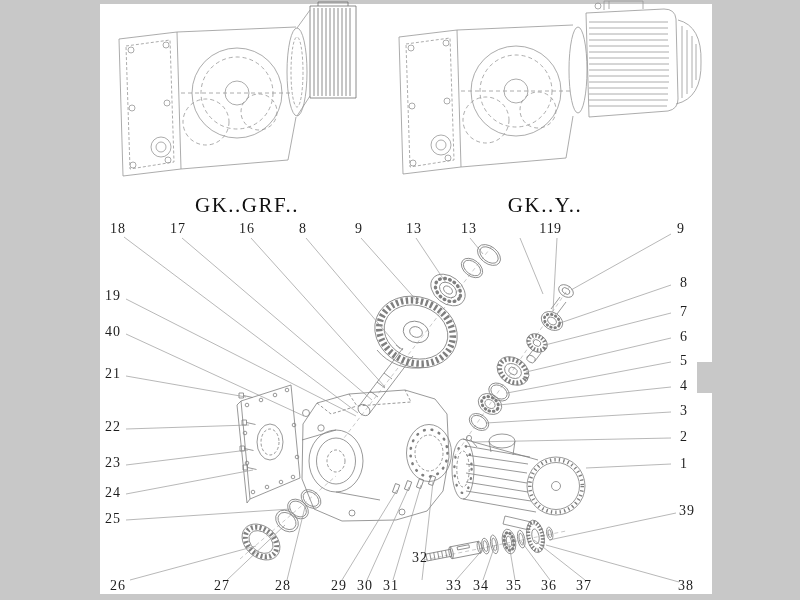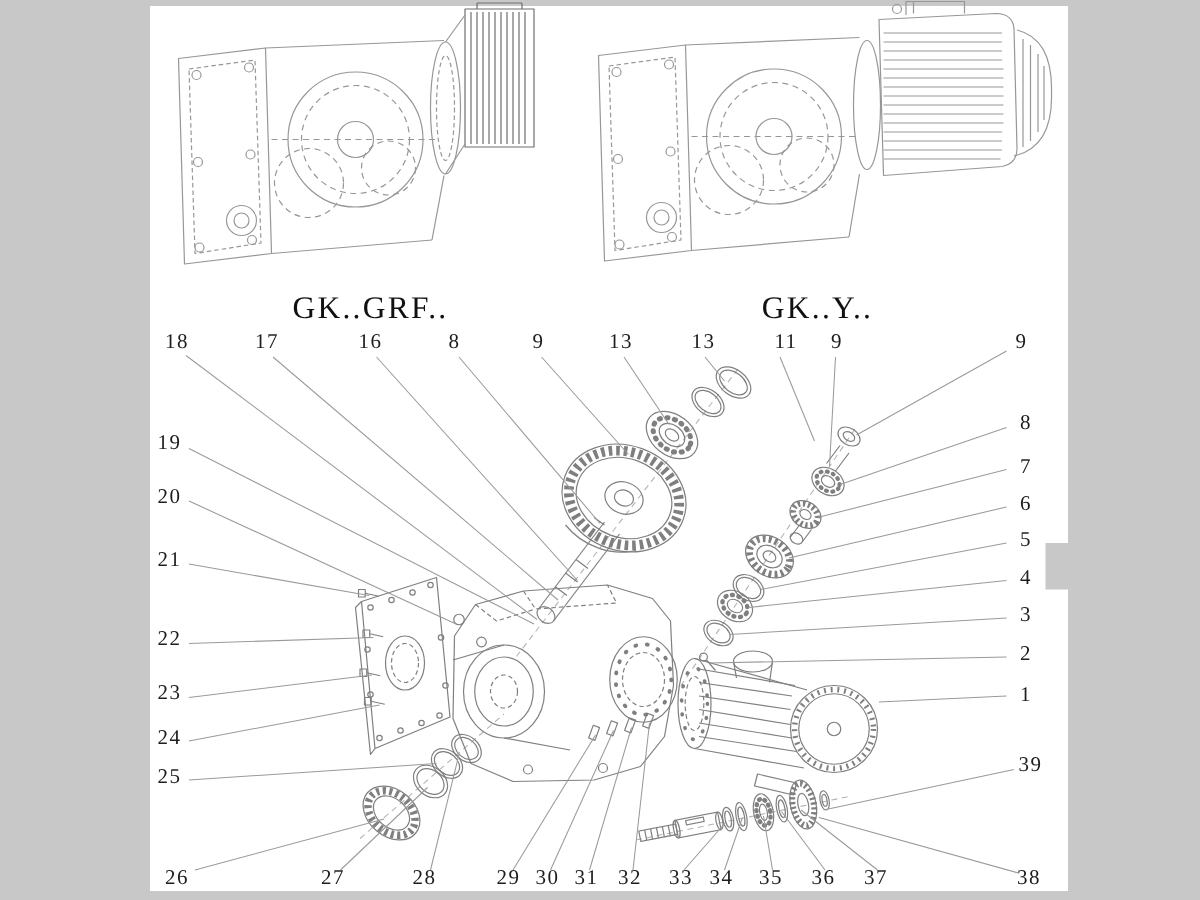--- a/index.html
+++ b/index.html
@@ -326,42 +326,42 @@
   <div class="co" style="left:684px;top:464px">1</div>
   <div class="co" style="left:684px;top:437px">2</div>
   <div class="co" style="left:684px;top:411px">3</div>
   <div class="co" style="left:684px;top:386px">4</div>
   <div class="co" style="left:684px;top:361px">5</div>
   <div class="co" style="left:684px;top:337px">6</div>
   <div class="co" style="left:684px;top:312px">7</div>
   <div class="co" style="left:684px;top:283px">8</div>
   <div class="co" style="left:681px;top:229px">9</div>
   <div class="co" style="left:558px;top:229px">9</div>
-  <div class="co" style="left:524px;top:229px">11</div>
+  <div class="co" style="left:547px;top:229px">11</div>
   <div class="co" style="left:469px;top:229px">13</div>
   <div class="co" style="left:414px;top:229px">13</div>
   <div class="co" style="left:359px;top:229px">9</div>
   <div class="co" style="left:303px;top:229px">8</div>
   <div class="co" style="left:247px;top:229px">16</div>
   <div class="co" style="left:178px;top:229px">17</div>
   <div class="co" style="left:118px;top:229px">18</div>
   <div class="co" style="left:113px;top:296px">19</div>
-  <div class="co" style="left:113px;top:332px">20</div>
+  <div class="co" style="left:113px;top:332px">40</div>
   <div class="co" style="left:113px;top:374px">21</div>
   <div class="co" style="left:113px;top:427px">22</div>
   <div class="co" style="left:113px;top:463px">23</div>
   <div class="co" style="left:113px;top:493px">24</div>
   <div class="co" style="left:113px;top:519px">25</div>
   <div class="co" style="left:118px;top:586px">26</div>
   <div class="co" style="left:222px;top:586px">27</div>
   <div class="co" style="left:283px;top:586px">28</div>
   <div class="co" style="left:339px;top:586px">29</div>
   <div class="co" style="left:365px;top:586px">30</div>
   <div class="co" style="left:391px;top:586px">31</div>
-  <div class="co" style="left:420px;top:586px">32</div>
+  <div class="co" style="left:420px;top:558px">32</div>
   <div class="co" style="left:454px;top:586px">33</div>
   <div class="co" style="left:481px;top:586px">34</div>
   <div class="co" style="left:514px;top:586px">35</div>
   <div class="co" style="left:549px;top:586px">36</div>
   <div class="co" style="left:584px;top:586px">37</div>
   <div class="co" style="left:686px;top:586px">38</div>
   <div class="co" style="left:687px;top:511px">39</div>
 
   <div id="artifact"></div>
 </div>

